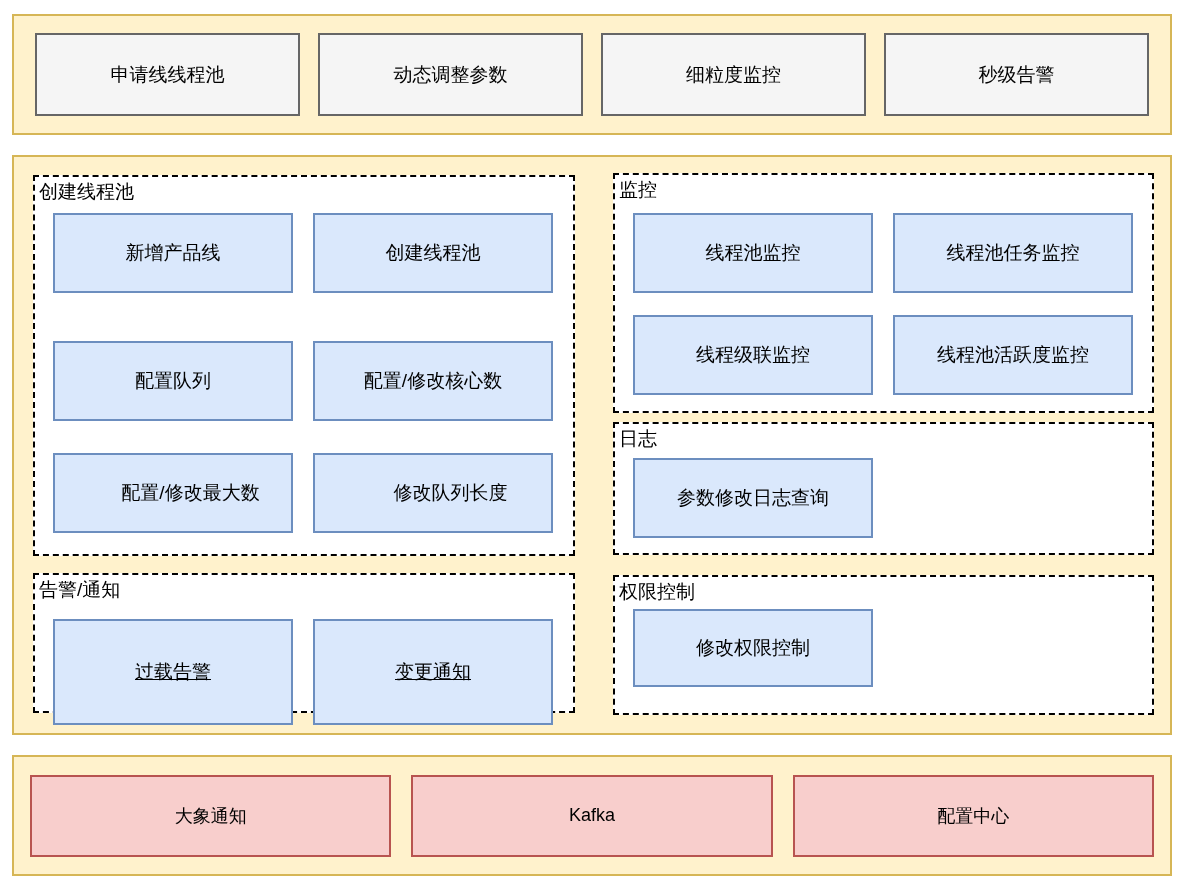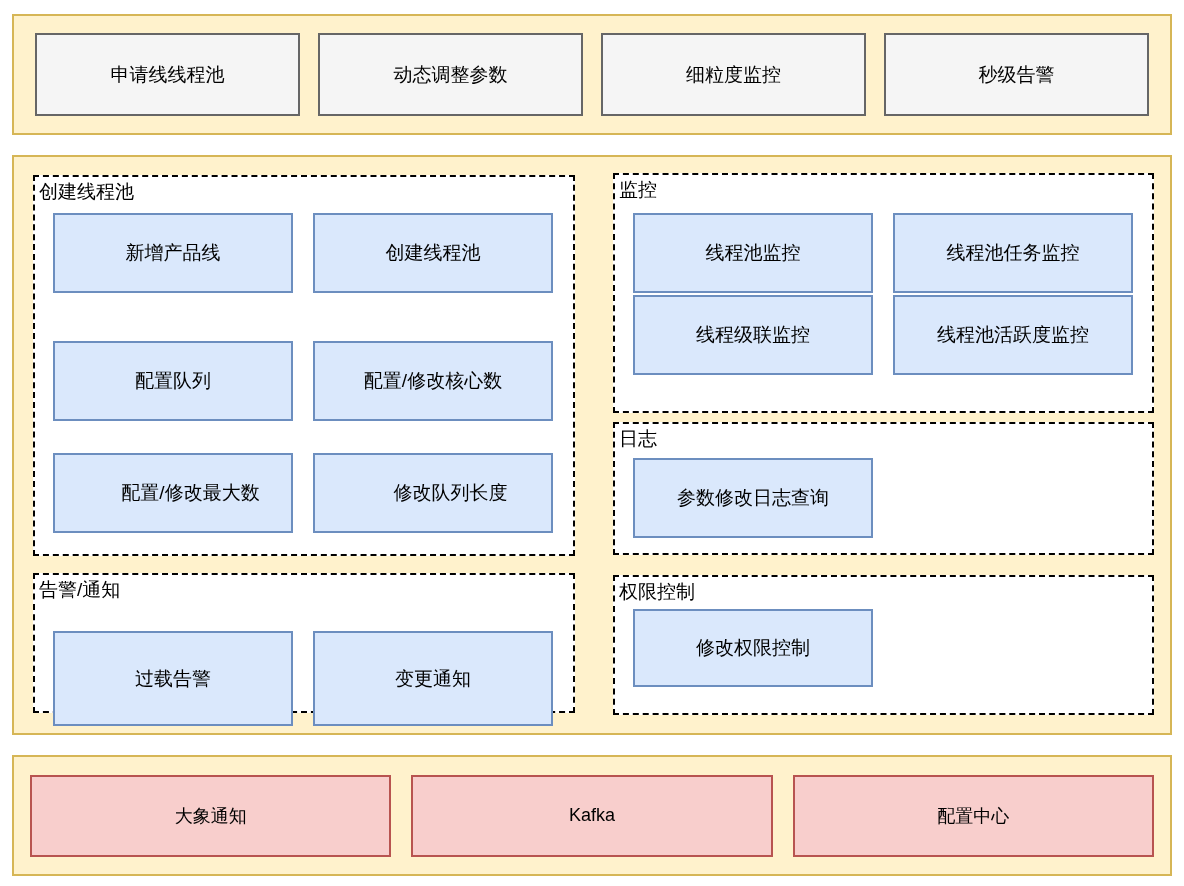--- a/index.html
+++ b/index.html
@@ -36,22 +36,22 @@
           align-items:center;justify-content:center;font-size:19px;text-align:center;}
 
   #sec-config{left:19px;top:18px;width:542px;height:381px;}
   #sec-alert{left:19px;top:416px;width:542px;height:140px;}
   #sec-monitor{left:599px;top:16px;width:541px;height:240px;}
   #sec-log{left:599px;top:265px;width:541px;height:133px;}
   #sec-perm{left:599px;top:418px;width:541px;height:140px;}
 
   .c1{left:18px;} .c2{left:278px;}
   .rc1{top:36px;} .rc2{top:164px;} .rc3{top:276px;padding-left:35px;}
-  .rm1{top:38px;} .rm2{top:120px;}
-  .ra{top:56px;height:95px;}
+  .rm1{top:38px;} .rm2{top:140px;}
+  .ra{top:44px;height:106px;text-decoration:underline;}
   .rl{top:34px;}
   .rp{top:32px;height:78px;}
 </style>
 </head>
 <body>
 
 <div class="canvas">
 
   <div class="band band-top">
     <div class="feature">申请线线程池</div>

